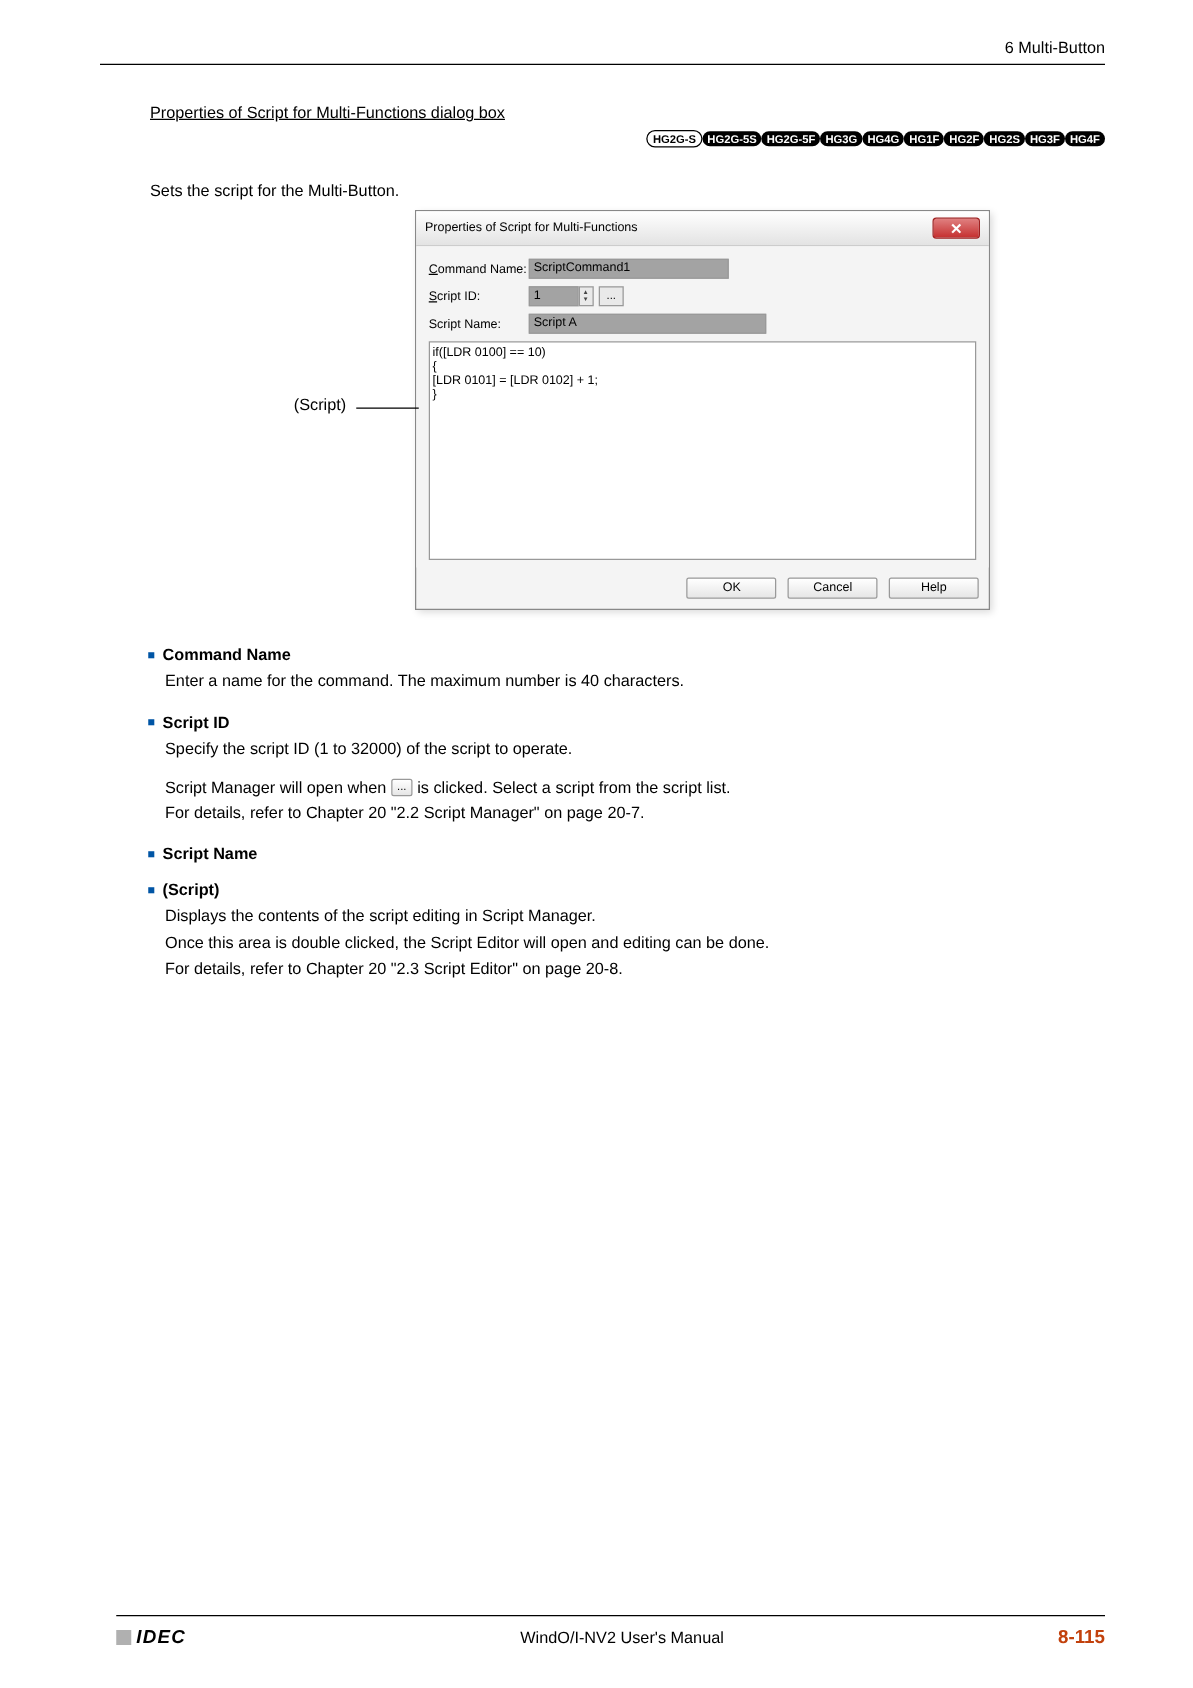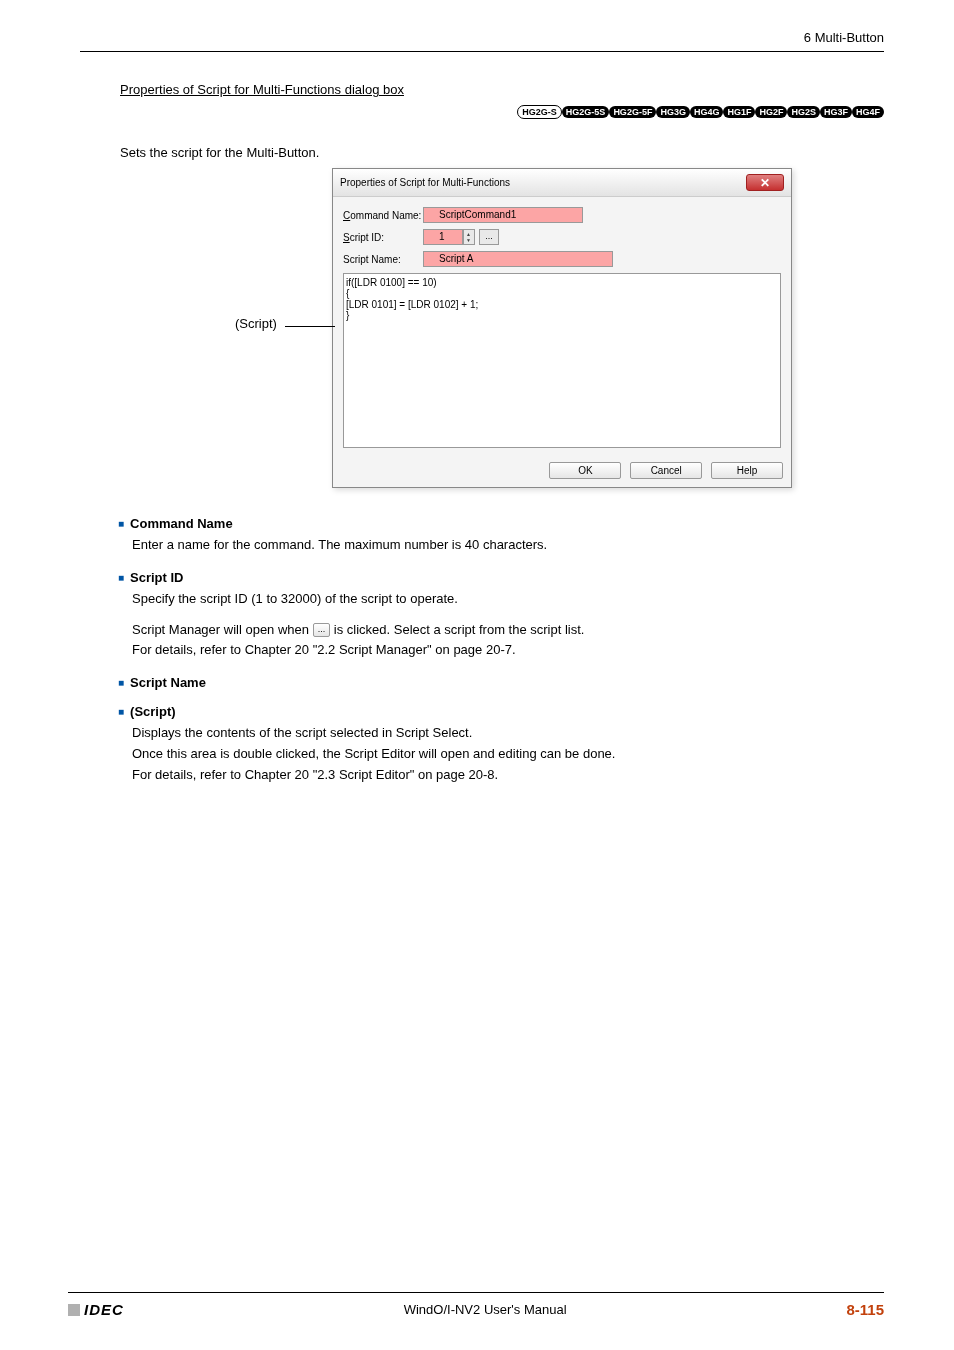--- a/index.html
+++ b/index.html
@@ -115,22 +115,22 @@
     display: flex;
     align-items: center;
     margin-bottom: 6px;
   }
   .form-label {
     width: 80px;
   }
   .form-label .u { text-decoration: underline; }
   .input {
     border: 1px solid #999;
-    background: #fca5a5;
-    padding: 1px 15px;
+    background: #a3a3a3;
+    padding: 1px 3px;
     font-size: 10px;
     height: 16px;
   }
   .input.cmd { width: 160px; }
   .input.id { width: 40px; text-align: left; }
   .input.name { width: 190px; }
   .spin {
     width: 12px;
     height: 16px;
     border: 1px solid #999;
@@ -206,21 +206,21 @@
     height: 14px;
     vertical-align: middle;
     line-height: 11px;
     padding: 0 4px;
     border-radius: 2px;
   }
   
   .footer {
     position: absolute;
     bottom: 32px;
-    left: 68px;
+    left: 93px;
     right: 70px;
     border-top: 1px solid #000;
     padding-top: 8px;
     font-size: 13px;
     display: flex;
     align-items: center;
     justify-content: space-between;
   }
   .idec {
     display: flex;
@@ -306,21 +306,21 @@
           <div style="margin-top: 10px;">Script Manager will open when <span class="inline-btn">...</span> is clicked. Select a script from the script list.</div>
           <div>For details, refer to Chapter 20 "2.2 Script Manager" on page 20-7.</div>
         </div>
       </div>
       <div class="bsection">
         <div class="bhead"><span class="sq">■</span><span class="tit">Script Name</span></div>
       </div>
       <div class="bsection">
         <div class="bhead"><span class="sq">■</span><span class="tit">(Script)</span></div>
         <div class="bbody">
-          <div>Displays the contents of the script selected in Script Select.</div>
+          <div>Displays the contents of the script editing in Script Manager.</div>
           <div>Once this area is double clicked, the Script Editor will open and editing can be done.</div>
           <div>For details, refer to Chapter 20 "2.3 Script Editor" on page 20-8.</div>
         </div>
       </div>
     </div>
 
   <div class="footer">
     <span class="idec">
       <span class="mark"></span>
       <span>IDEC</span>

